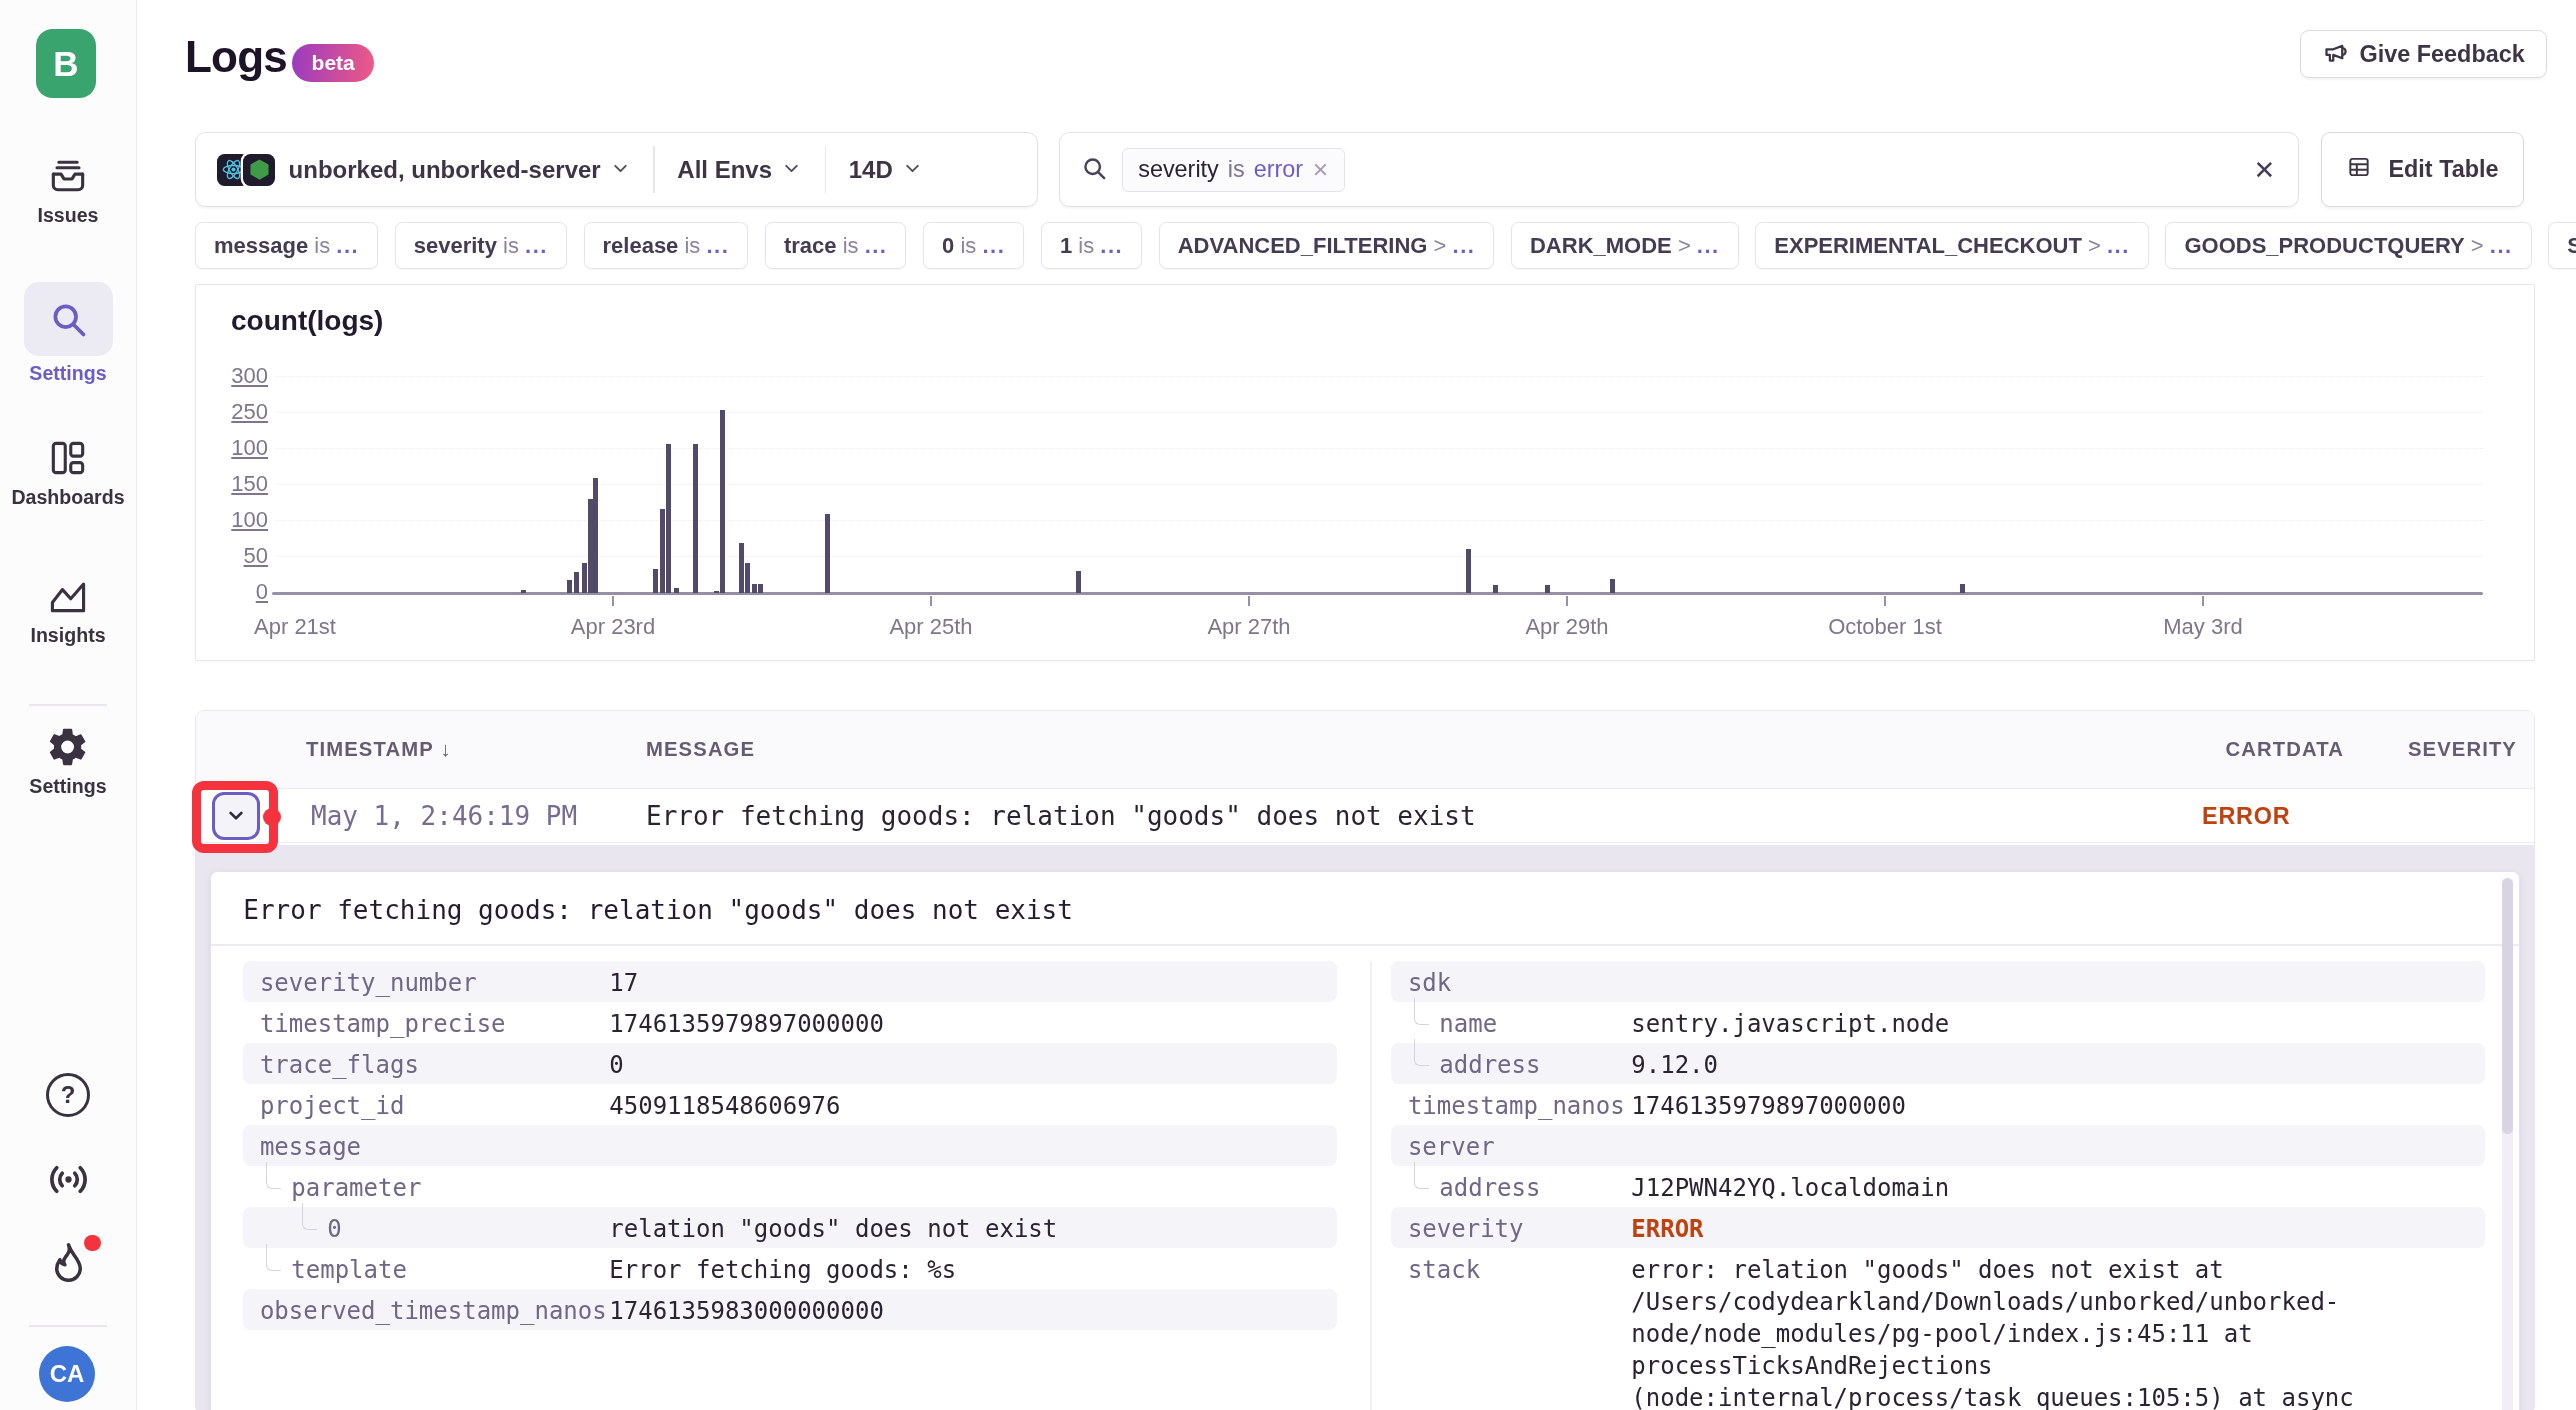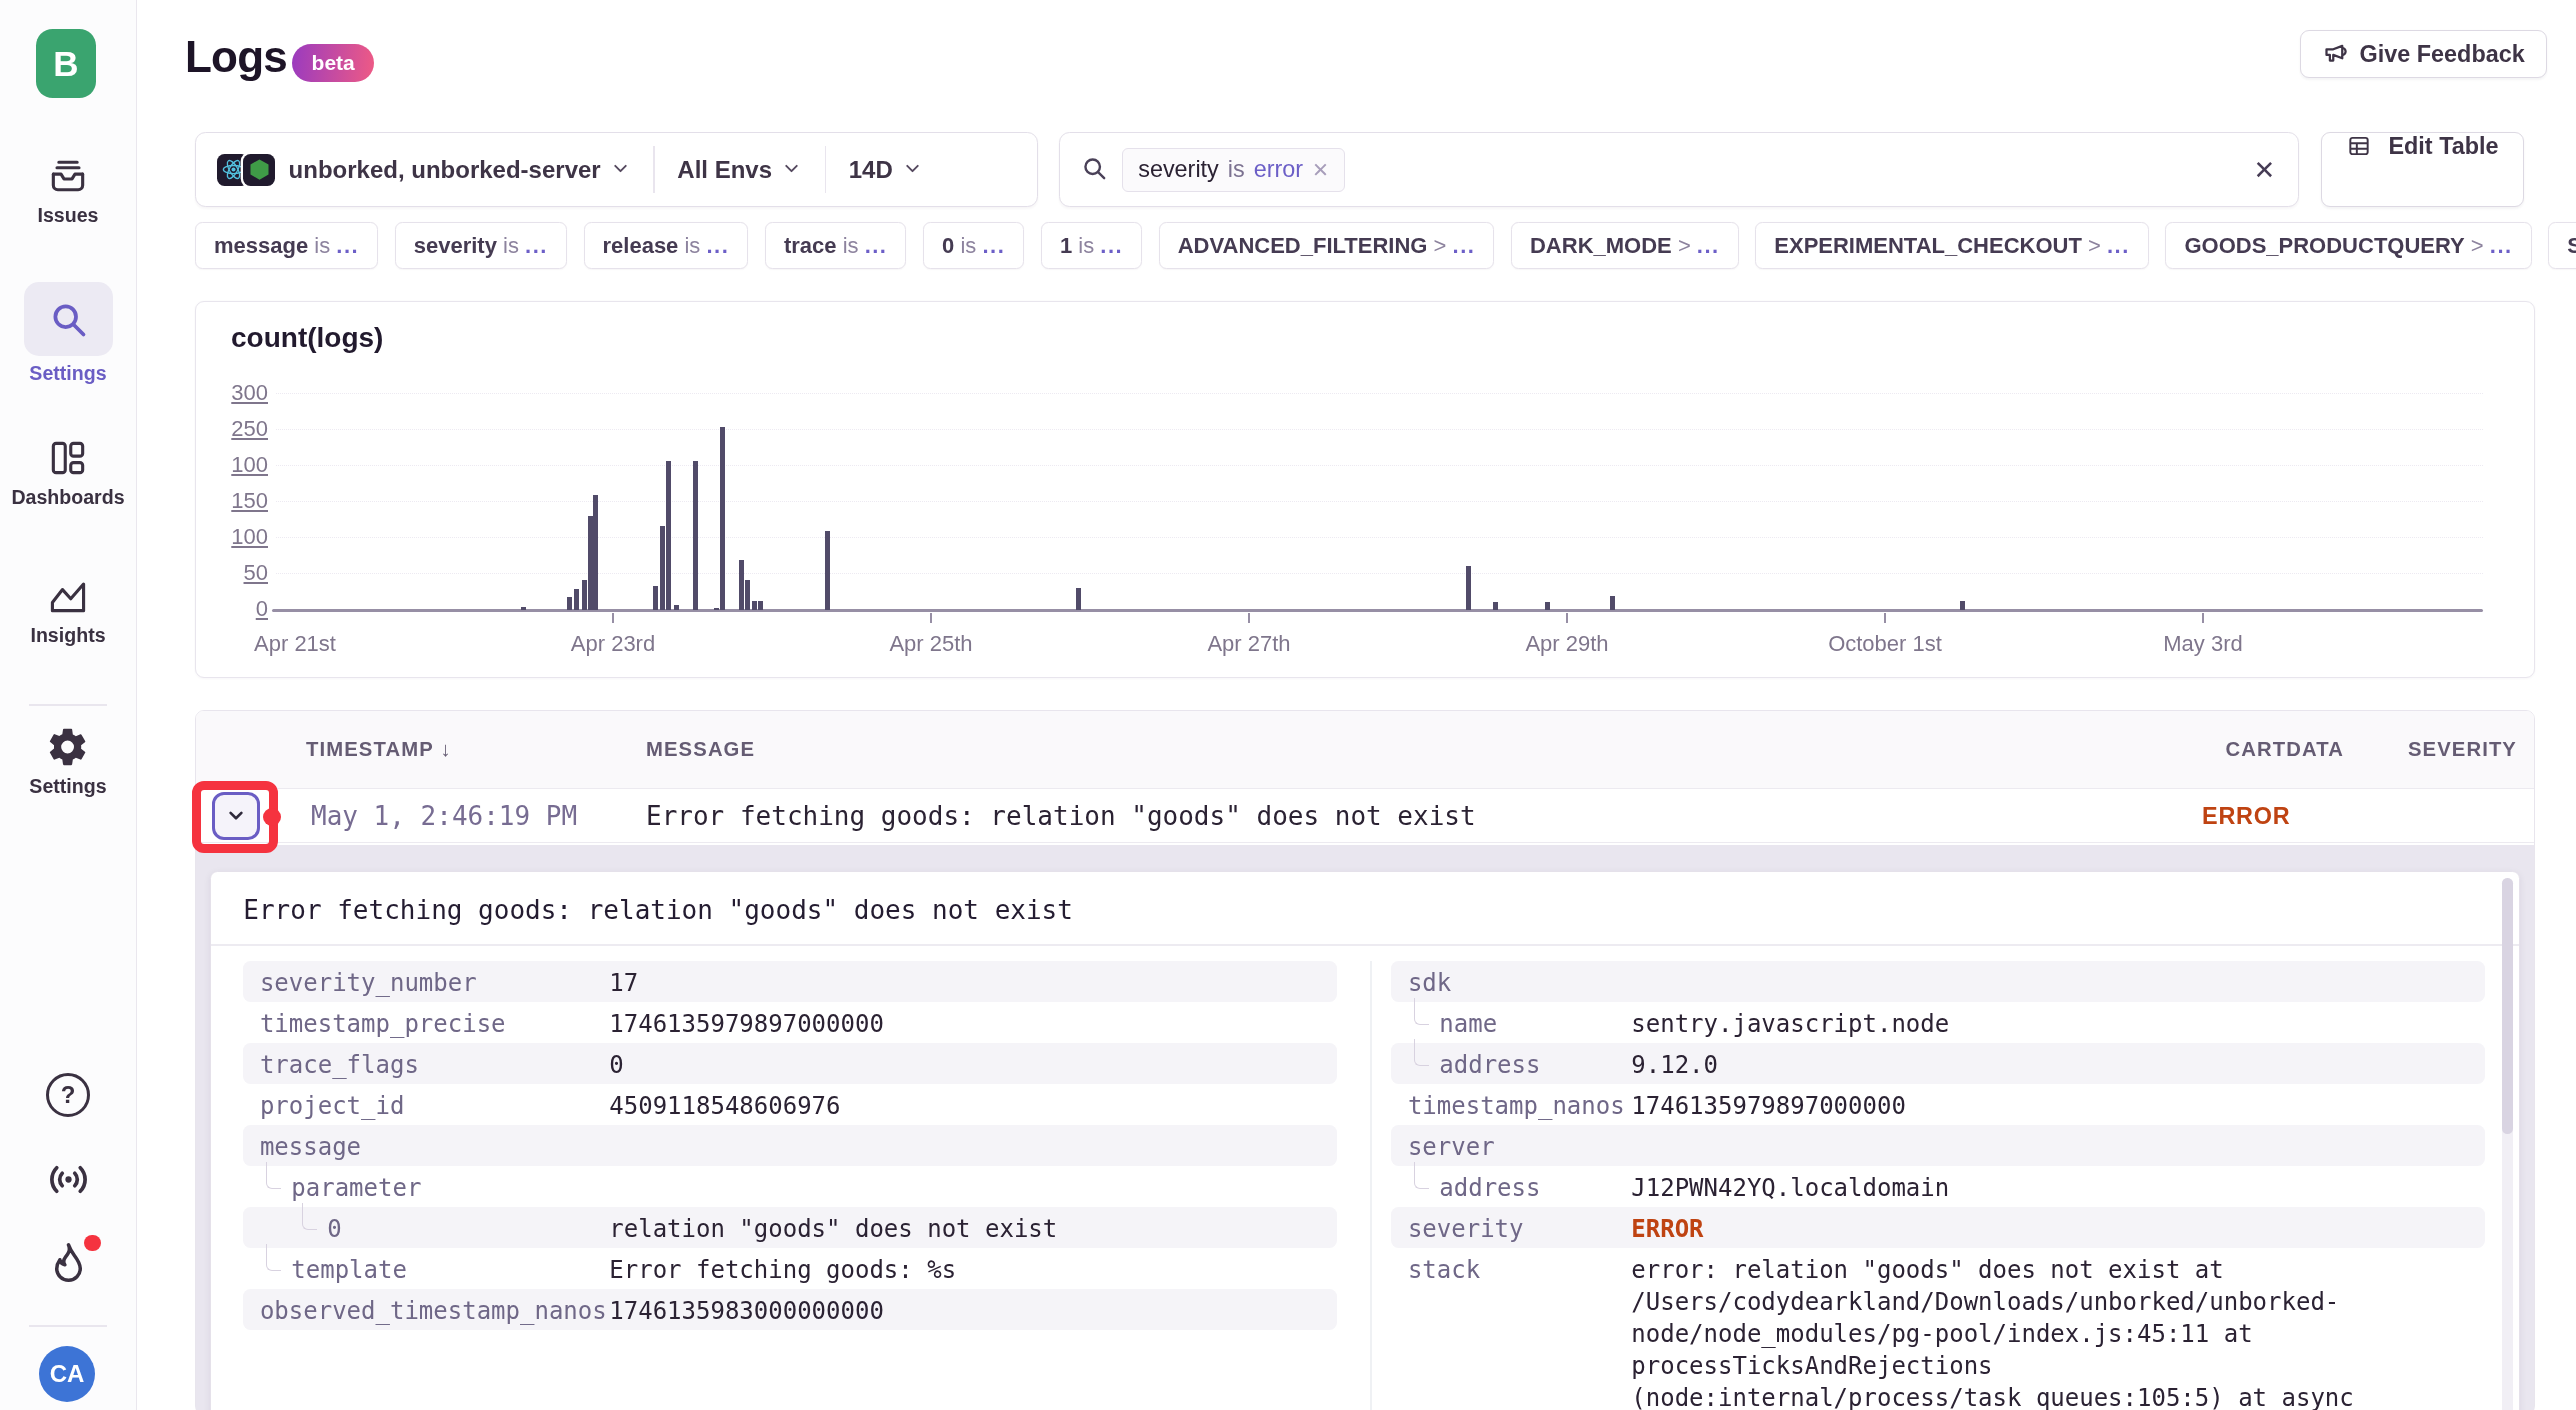--- a/index.html
+++ b/index.html
@@ -42,33 +42,33 @@
 
   .search-bar { position:absolute; left:1059px; top:132px; width:1240px; height:75px; background:#fff; border:1.5px solid #e3dfe9; border-radius:10.6px;
     display:flex; align-items:center; padding-left:19.6px; box-shadow:0 1.5px 2.3px rgba(40,30,60,.04); }
   .token { display:flex; align-items:center; gap:9px; height:44px; padding:0 15px; margin-left:13.6px; background:#fbfafc; border:1.5px solid #e5e1eb; border-radius:6px; font-size:23.4px; cursor:pointer; }
   .token .t-key { color:#2b2233; }
   .token .t-op { color:#7c7291; }
   .token .t-val { color:#6c5fc7; }
   .token .t-x { color:#a79dba; font-size:20.3px; }
   .search-clear { position:absolute; right:22.6px; top:50%; transform:translateY(-50%); font-size:26px; color:#463c55; cursor:pointer; }
   .edit-table-btn { position:absolute; left:2321px; top:132px; width:203px; height:75px; background:#fff; border:1.5px solid #ddd9e3; border-radius:9px;
-    display:flex; align-items:flex-start; justify-content:center; gap:16px; font-size:23.4px; font-weight:700; color:#3e3446; box-shadow:0 1.5px 2.3px rgba(40,30,60,.05); cursor:pointer; }
+    display:flex; align-items:center; justify-content:center; gap:16px; font-size:23.4px; font-weight:700; color:#3e3446; box-shadow:0 1.5px 2.3px rgba(40,30,60,.05); cursor:pointer; }
 
   
   .chips-row { position:absolute; left:195px; top:222px; right:-45px; height:48px; display:flex; gap:16.6px; }
   .chip { display:inline-flex; align-items:center; height:47px; padding:0 18px; background:#fff; border:1.5px solid #e6e2eb; border-radius:7.5px;
     font-size:22px; white-space:nowrap; cursor:pointer; box-shadow:0 0.8px 1.5px rgba(40,30,60,.04); flex:none; }
   .chip .chip-key { color:#453b52; font-weight:600; }
   .chip .chip-op { color:#8d839e; white-space:pre; }
   .chip .chip-dots { color:#6c5fc7; font-weight:700; letter-spacing:1.5px; }
   .chip.full-list { font-weight:700; color:#453b52; }
 
   
-  .chart-panel { position:absolute; left:195px; top:301px; width:2340px; height:377px; background:#fff; border:1.5px solid #e8e5ed; border-radius:9px; box-shadow:0 0.8px 2.3px rgba(45,0,85,.04);padding-left:20px; }
+  .chart-panel { position:absolute; left:195px; top:284px; width:2340px; height:377px; background:#fff; border:1.5px solid #e8e5ed; border-radius:2px; box-shadow:0 0.8px 2.3px rgba(45,0,85,.04);padding-left:20px; }
   .chart-title { position:absolute; left:35px; top:19.6px; font-size:28px; font-weight:800; color:#221a2e; }
   .y-axis { position:absolute; left:0; top:92px; width:72px; height:216px; }
   .y-label { position:absolute; right:0; width:72px; text-align:right; font-size:22px; color:#7f768c;text-decoration:underline; }
   .plot { position:absolute; left:80px; top:92px; width:2207px; height:216px; }
   .gridline { position:absolute; left:0; right:0; height:0; border-top:1.5px dotted #edeaf2; }
   .bar { position:absolute; width:5.3px; background:#514b69; bottom:0; }
   .axis-line { position:absolute; left:-4.5px; right:0; bottom:-1.5px; height:3px; background:#978fa5; border-radius:1.5px; }
   .x-tick { position:absolute; top:219px; width:1.5px; height:9.8px; background:#978fa5; }
   .x-label { position:absolute; top:237px; transform:translateX(-50%); font-size:22px; color:#7f768c; white-space:nowrap; }
 

